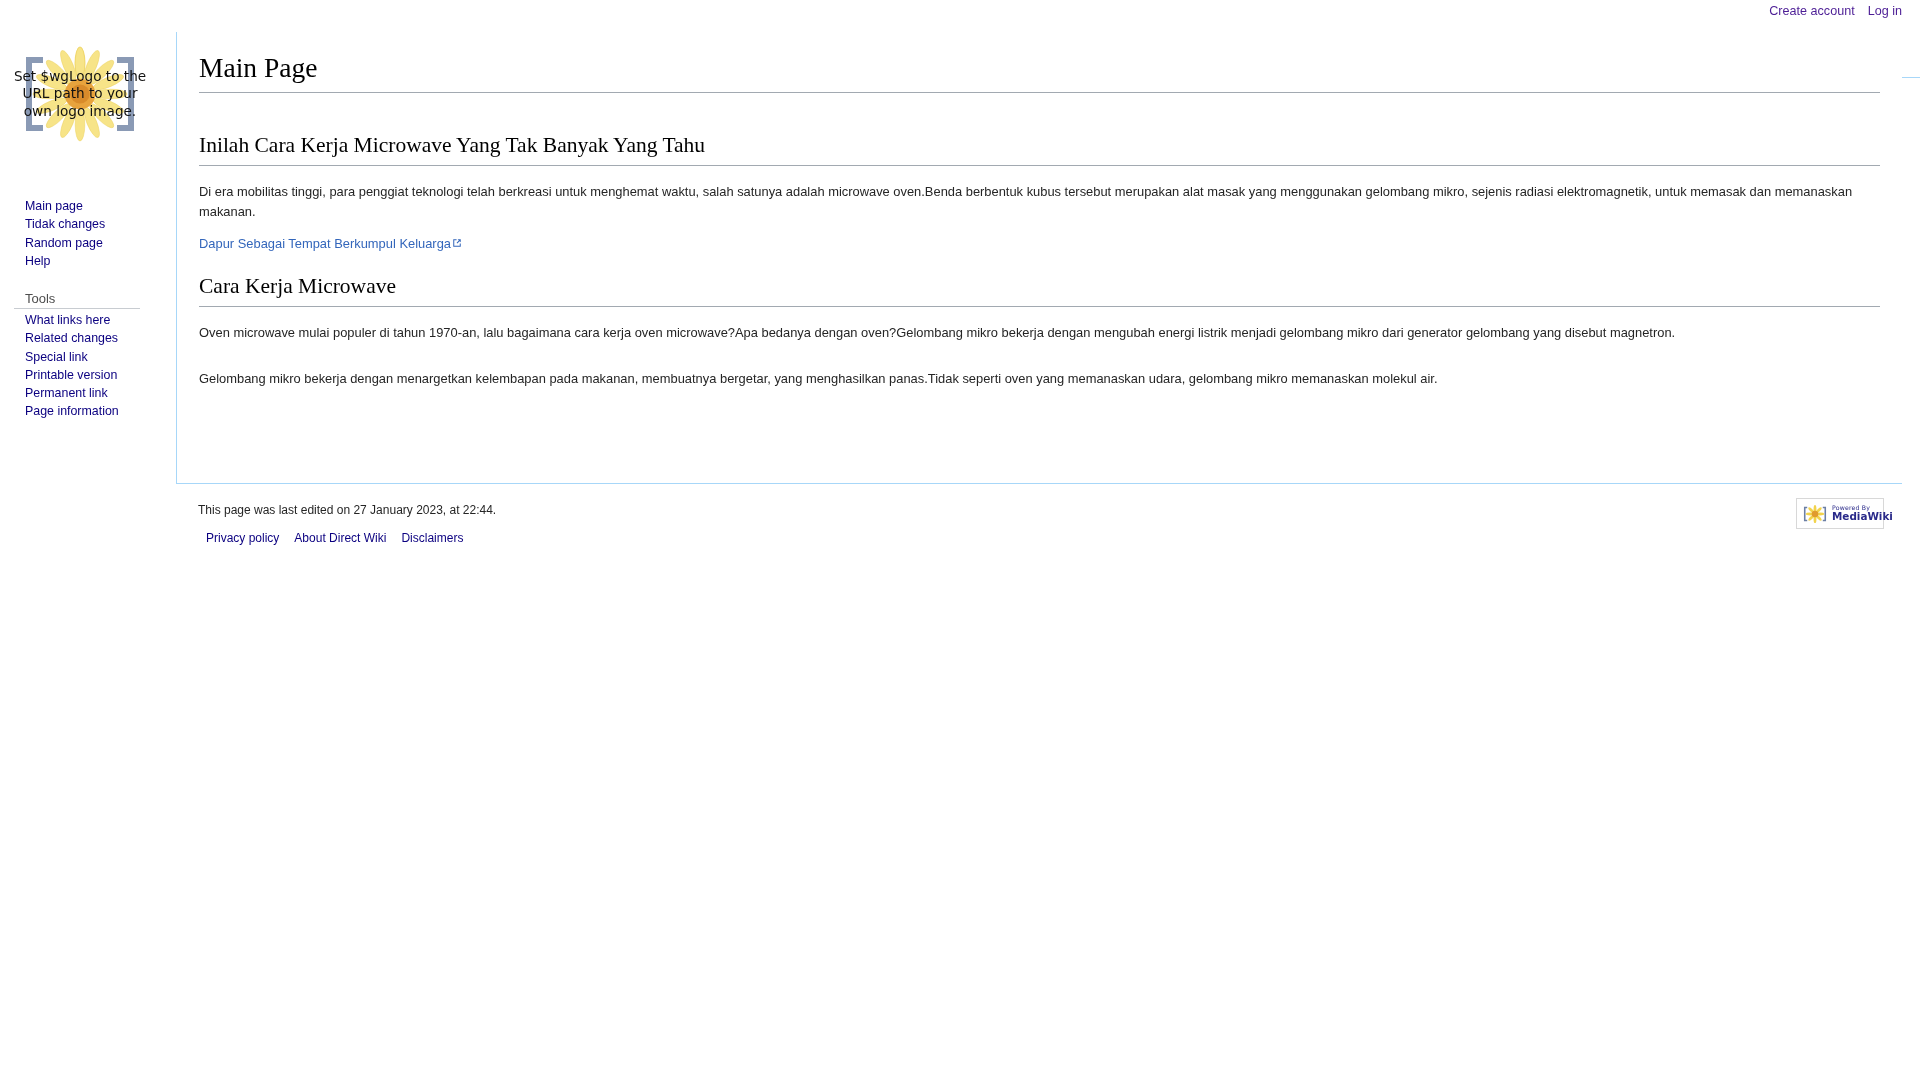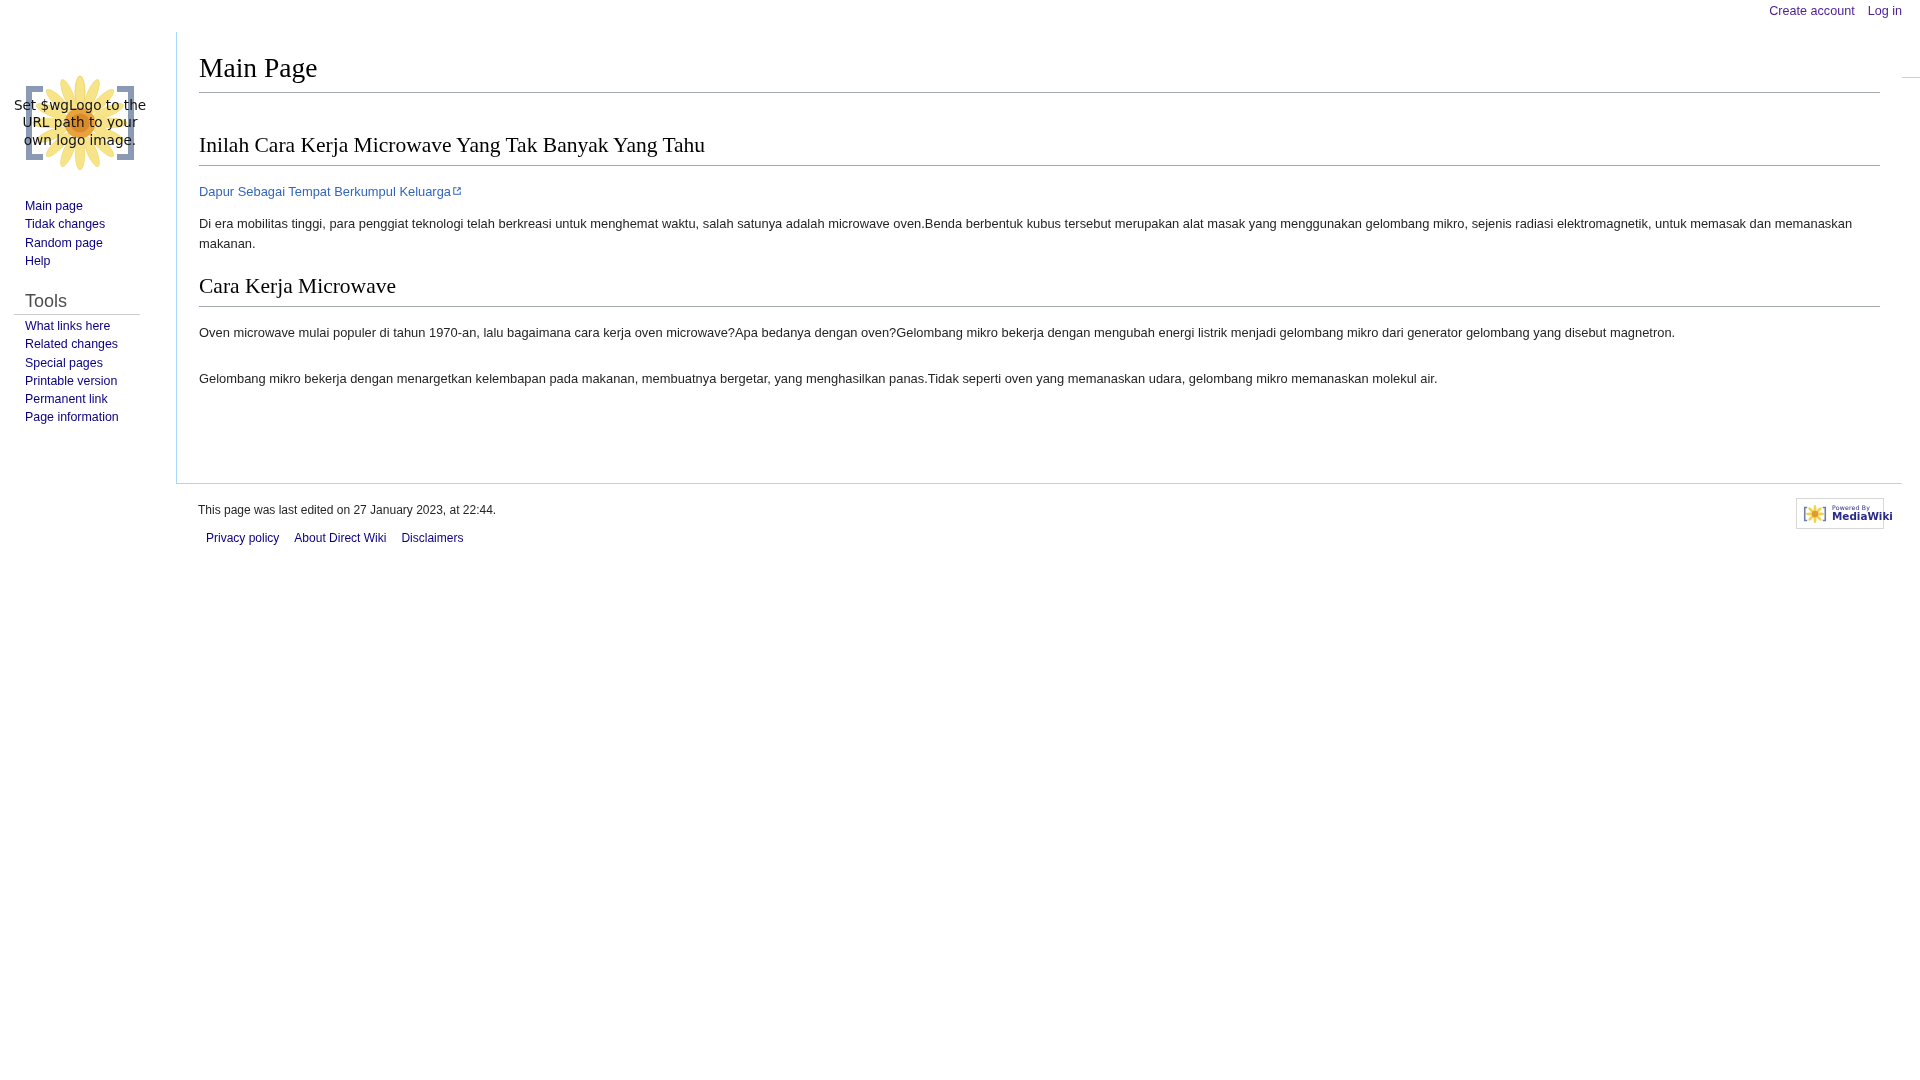--- a/index.html
+++ b/index.html
@@ -29,21 +29,21 @@
 
   
   #mw-panel {
     position: absolute;
     left: 0; top: 0;
     width: 176px;
     padding-top: 14px;
   }
   #p-logo {
     width: 160px; height: 160px;
-    display: flex; align-items: flex-end; justify-content: center;
+    display: flex; align-items: center; justify-content: center;
     position: relative;
   }
   .logo-art {
     position: relative;
     width: 136px; height: 102px;
     display: flex; align-items: center; justify-content: center;
   }
   .bracket {
     position: absolute;
     top: 14px;
@@ -70,21 +70,21 @@
     color: #111;
     z-index: 3;
     pointer-events: none;
   }
 
   .portal { margin: 0 0 16px 0; padding-left: 14px; }
   .portal h3 {
     margin: 0 0 3px 0;
     padding: 4px 0 2px 11px;
     font-weight: normal;
-    font-size: 18px;
+    font-size: 13px;
     color: #4d4d4d;
     border-bottom: 1px solid #c8ccd1;
     width: 126px;
   }
   .portal ul { list-style: none; margin: 0; padding: 0; }
   .portal li { padding: 1.2px 0 1.2px 11px; font-size: 12.4px; line-height: 1.28; }
   .portal li a { color: #0b0080; text-decoration: none; }
   .portal.first { padding-top: 24px; }
 
   
@@ -318,21 +318,21 @@
       <li><a href="#">Random page</a></li>
       <li><a href="#">Help</a></li>
     </ul>
   </div>
 
   <div class="portal">
     <h3>Tools</h3>
     <ul>
       <li><a href="#">What links here</a></li>
       <li><a href="#">Related changes</a></li>
-      <li><a href="#">Special pages</a></li>
+      <li><a href="#">Special link</a></li>
       <li><a href="#">Printable version</a></li>
       <li><a href="#">Permanent link</a></li>
       <li><a href="#">Page information</a></li>
     </ul>
   </div>
 </div>
 
 <div id="mw-head">
   <div id="head-base"></div>
 
@@ -369,27 +369,27 @@
     </div>
   </div>
 </div>
 
 <div id="content-wrap">
   <div id="content">
     <h1 id="firstHeading">Main Page</h1>
 
     <div id="bodyContent">
       <h2>Inilah Cara Kerja Microwave Yang Tak Banyak Yang Tahu</h2>
+      <p>Di era mobilitas tinggi, para penggiat teknologi telah berkreasi untuk menghemat waktu, salah satunya adalah microwave oven.Benda berbentuk kubus tersebut merupakan alat masak yang menggunakan gelombang mikro, sejenis radiasi elektromagnetik, untuk memasak dan memanaskan makanan.</p>
       <p>
         <a href="#" class="external">Dapur Sebagai Tempat Berkumpul Keluarga</a><svg class="ext-icon" viewBox="0 0 12 12">
             <path d="M1.5 1.5h4v1.2H2.7v6.6h6.6V6.5h1.2v4H1.5z" fill="#3366bb"></path>
             <path d="M6.8 1.5h3.7v3.7L9.1 3.8 6.4 6.5 5.5 5.6l2.7-2.7z" fill="#3366bb"></path>
           </svg>
       </p>
-      <p>Di era mobilitas tinggi, para penggiat teknologi telah berkreasi untuk menghemat waktu, salah satunya adalah microwave oven.Benda berbentuk kubus tersebut merupakan alat masak yang menggunakan gelombang mikro, sejenis radiasi elektromagnetik, untuk memasak dan memanaskan makanan.</p>
 
       <h2>Cara Kerja Microwave</h2>
       <p>Oven microwave mulai populer di tahun 1970-an, lalu bagaimana cara kerja oven microwave?Apa bedanya dengan oven?Gelombang mikro bekerja dengan mengubah energi listrik menjadi gelombang mikro dari generator gelombang yang disebut magnetron.</p>
       <p class="spaced">Gelombang mikro bekerja dengan menargetkan kelembapan pada makanan, membuatnya bergetar, yang menghasilkan panas.Tidak seperti oven yang memanaskan udara, gelombang mikro memanaskan molekul air.</p>
     </div>
   </div>
 
   <div id="footer">
     <div id="footer-info">This page was last edited on 27 January 2023, at 22:44.</div>
     <ul id="footer-places">

